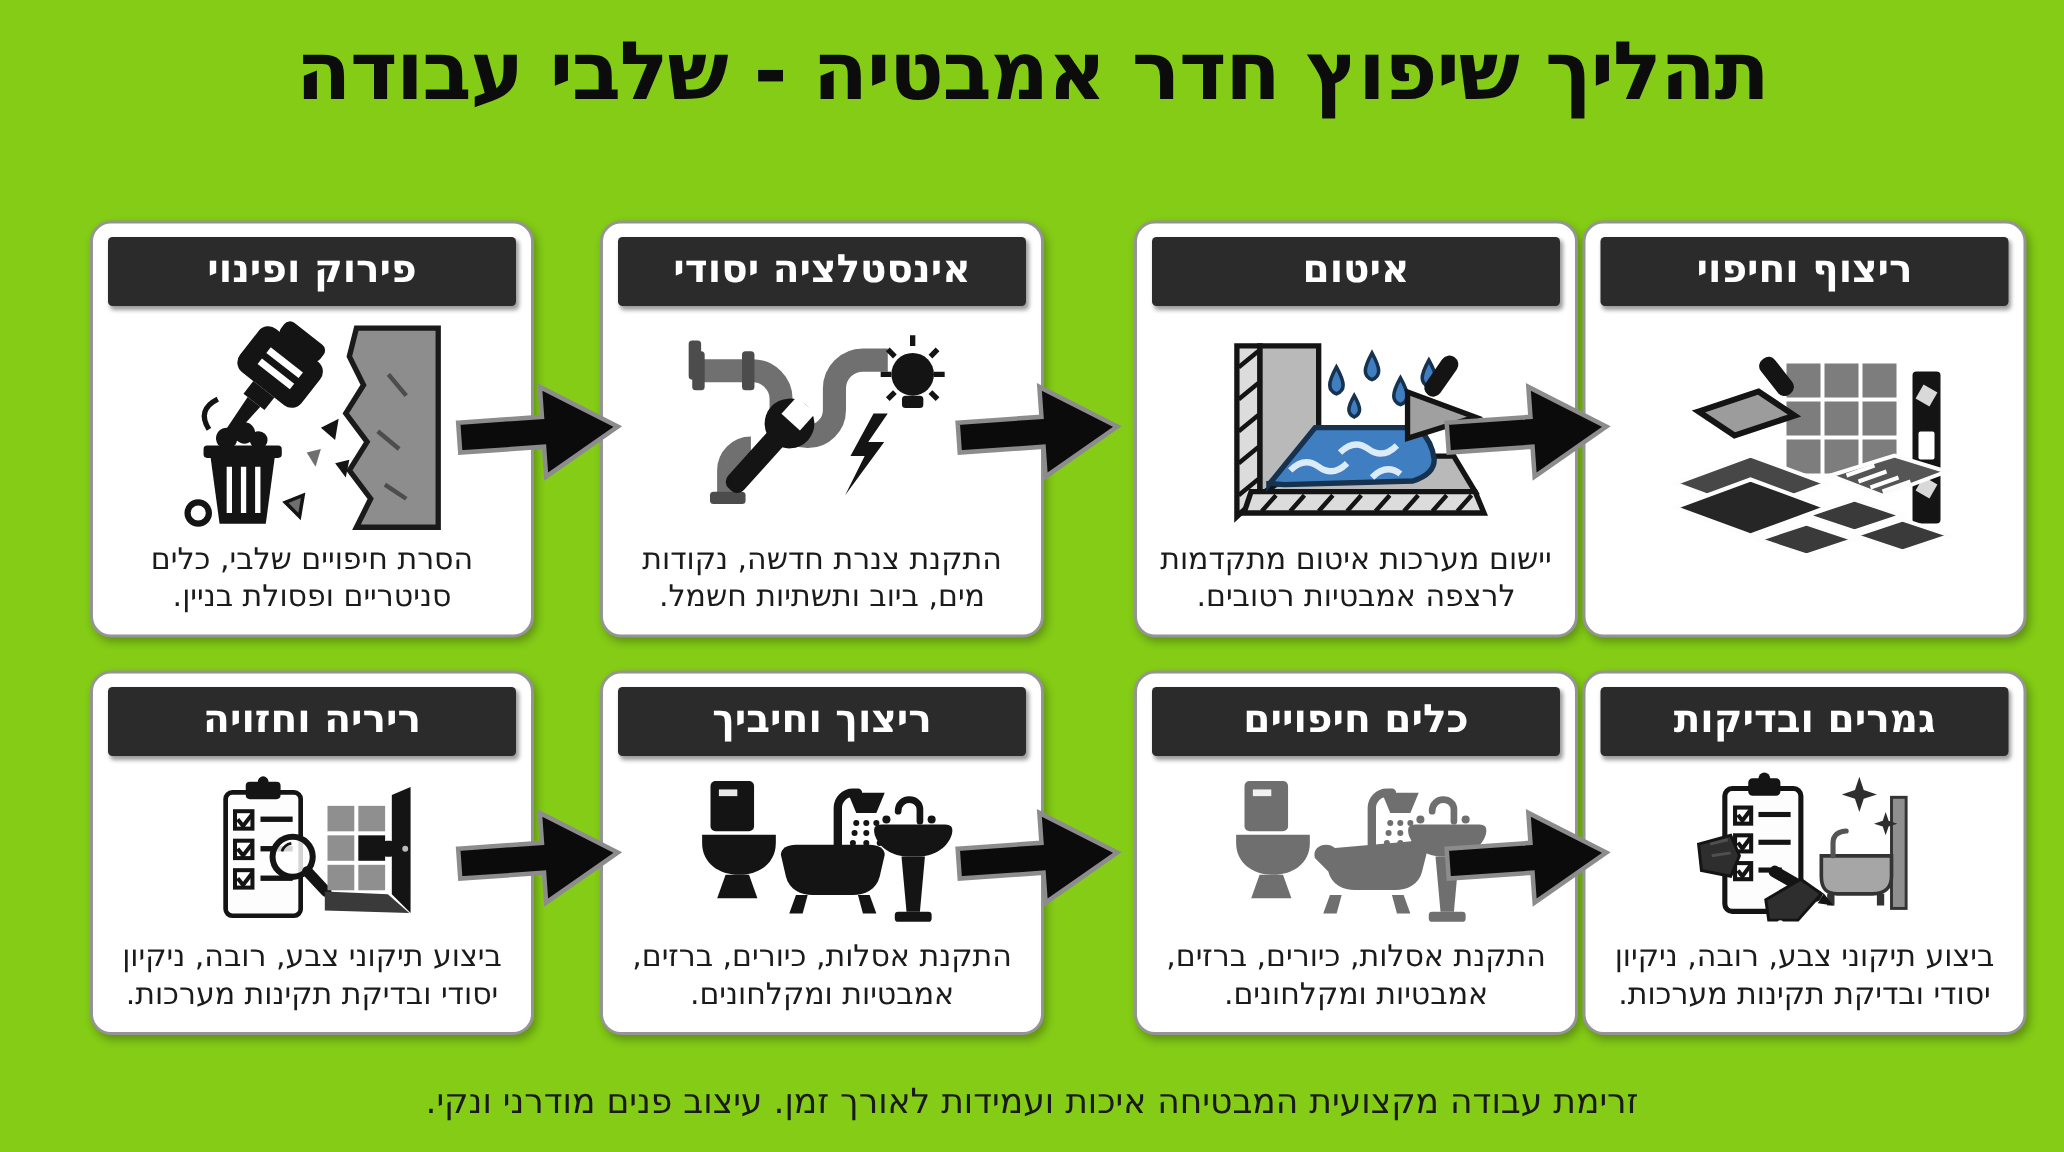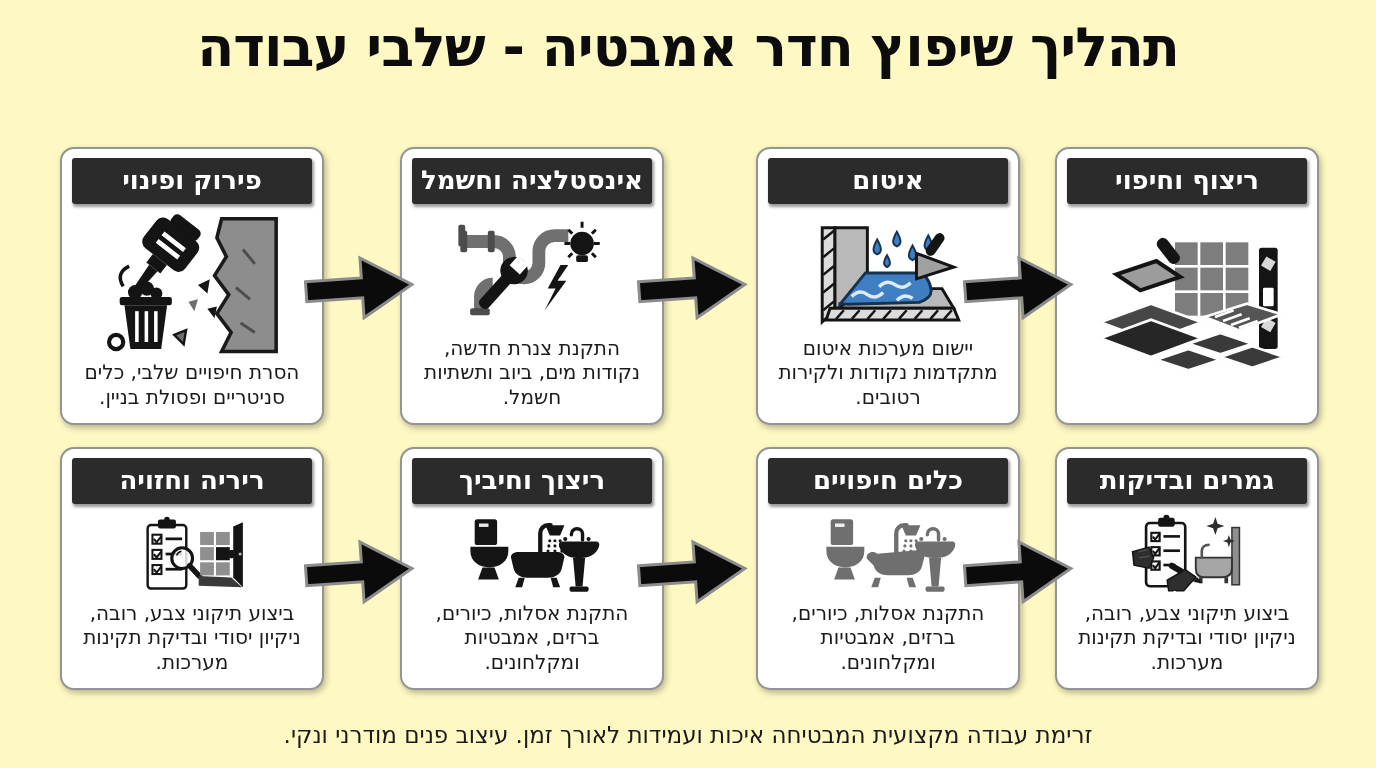--- a/index.html
+++ b/index.html
@@ -1,31 +1,31 @@
 <!DOCTYPE html>
 <html lang="he"><head>
 <meta charset="utf-8">
 <style>
   html,body{margin:0;padding:0;background:#ffffff;}
   .stage{
     position:relative; width:1376px; height:768px; overflow:hidden;
-    background:#fef9c3;
+    background:#84cc16;
     font-family:"DejaVu Sans","Liberation Sans",sans-serif;
     color:#111;
   }
   .title{
     position:absolute; top:16px; left:0; width:100%;
     text-align:center; font-size:54px; font-weight:800;
     letter-spacing:-1px; color:#0c0c0c; margin:0;
   }
   .row{position:absolute; left:0; width:100%;}
   .row1{top:147px; height:278px;}
   .row2{top:447px; height:243px;}
   .card{
-    position:absolute; top:0; bottom:0; width:264px;
+    position:absolute; top:0; bottom:0; width:296px;
     background:#ffffff; border:2.5px solid #949494; border-radius:14px;
     box-shadow:2px 3px 6px rgba(0,0,0,.28);
     display:flex; flex-direction:column; box-sizing:border-box;
   }
   .c1{left:60px}.c2{left:400px}.c3{left:756px}.c4{left:1055px}
   .hdr{
     margin:9px 10px 2px; background:#2b2b2b; color:#fff;
     border-radius:3px; text-align:center;
     font-size:26px; font-weight:bold; padding:7px 4px 9px;
     box-shadow:1.5px 2.5px 3px rgba(0,0,0,.4);
@@ -86,21 +86,21 @@
           <rect x="35" y="82" width="3" height="26" fill="#ffffff"></rect>
           <rect x="43" y="82" width="3" height="26" fill="#ffffff"></rect>
           <circle cx="11" cy="108" r="6" fill="#ffffff" stroke="#141414" stroke-width="3.5"></circle>
           <polygon points="60,102 70,98 68,110" fill="#6f6f6f" stroke="#141414" stroke-width="2"></polygon>
         </svg>
       </div>
       <div class="desc" dir="rtl">הסרת חיפויים שלבי, כלים סניטריים ופסולת בניין.</div>
     </div>
 
     <div class="card c2">
-      <div class="hdr" dir="rtl">אינסטלציה וחשמל</div>
+      <div class="hdr" dir="rtl">אינסטלציה יסודי</div>
       <div class="iconwrap">
         <svg viewBox="0 0 150 120" width="210">
           <path d="M8,28 h28 a16,16 0 0 1 16,16 v6 a15,15 0 0 0 15,15 a15,15 0 0 0 15,-15 v-12 a16,16 0 0 1 16,-16 h14" stroke="#707070" stroke-width="13" fill="none"></path>
           <rect x="2" y="17" width="7" height="22" rx="2" fill="#4c4c4c"></rect>
           <rect x="30" y="17" width="7" height="22" rx="2" fill="#4c4c4c"></rect>
           <rect x="106,14" y="11" width="7" height="22" rx="2" fill="#4c4c4c"></rect>
           <path d="M22,100 v-16 a13,13 0 0 1 13,-13" stroke="#707070" stroke-width="12" fill="none"></path>
           <rect x="12" y="96" width="20" height="7" rx="2" fill="#4c4c4c"></rect>
           <g transform="rotate(42 42 74)">
             <circle cx="42" cy="52" r="14" fill="#141414"></circle>
@@ -132,21 +132,21 @@
             <path d="M64,26 c-5,9 -5,13 0,15 c5,-2 5,-6 0,-15 z"></path>
             <path d="M84,18 c-5,9 -5,13 0,15 c5,-2 5,-6 0,-15 z"></path>
             <path d="M100,32 c-5,9 -5,13 0,15 c5,-2 5,-6 0,-15 z"></path>
             <path d="M116,22 c-5,9 -5,13 0,15 c5,-2 5,-6 0,-15 z"></path>
             <path d="M74,42 c-4,7 -4,10 0,12 c4,-2 4,-5 0,-12 z"></path>
           </g>
           <polygon points="104,40 142,54 104,66" fill="#a0a0a0" stroke="#141414" stroke-width="3"></polygon>
           <rect x="118" y="18" width="10" height="26" rx="5" fill="#141414" transform="rotate(35 123 31)"></rect>
         </svg>
       </div>
-      <div class="desc" dir="rtl">יישום מערכות איטום מתקדמות נקודות ולקירות רטובים.</div>
+      <div class="desc" dir="rtl">יישום מערכות איטום מתקדמות לרצפה אמבטיות רטובים.</div>
     </div>
 
     <div class="card c4">
       <div class="hdr" dir="rtl">ריצוף וחיפוי</div>
       <div class="iconwrap">
         <svg viewBox="0 0 150 120" width="200">
           <g fill="#7d7d7d">
             <rect x="66" y="4" width="17" height="17"></rect>
               <rect x="85" y="4" width="17" height="17"></rect>
               <rect x="104" y="4" width="17" height="17"></rect>

